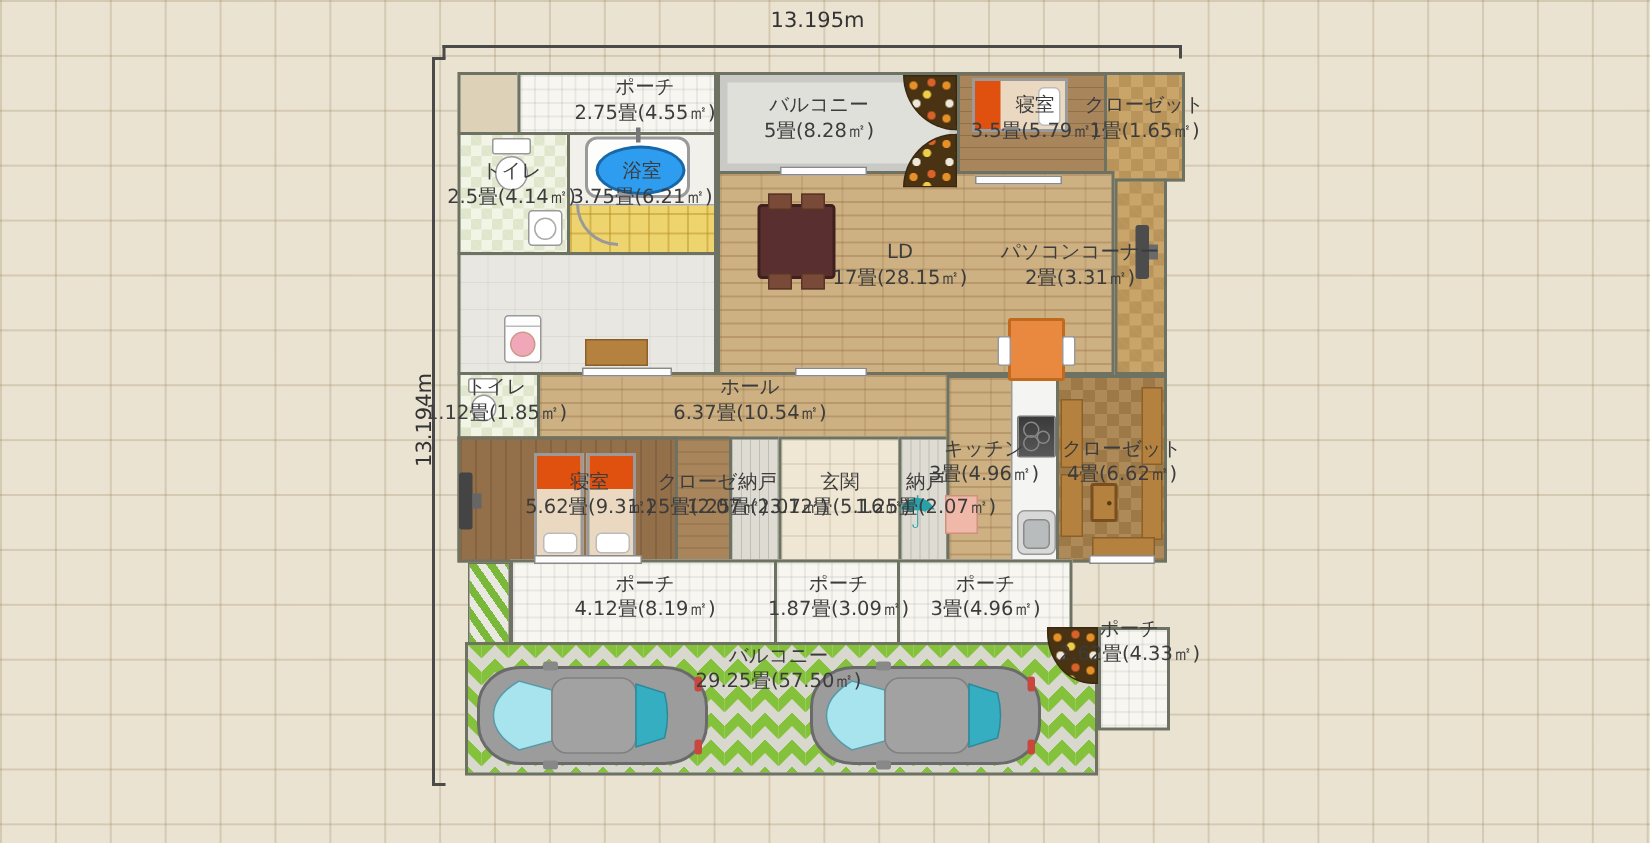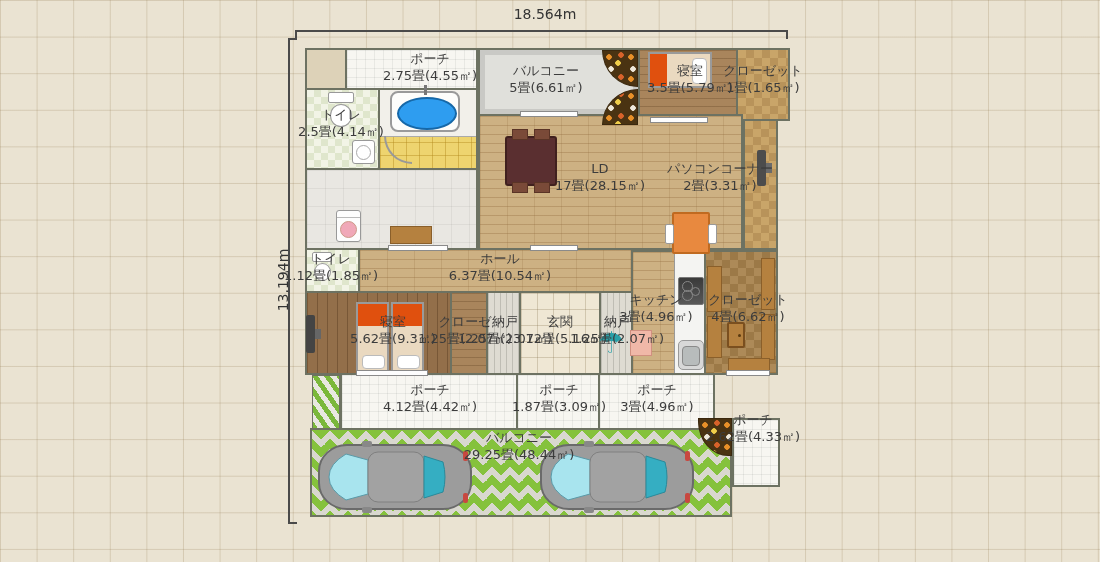--- a/index.html
+++ b/index.html
@@ -76,21 +76,21 @@
   .bed{border:2px solid #9a9a9a;background:#ead9c0;box-sizing:border-box;}
   .pillow{position:absolute;background:#fff;border:1px solid #bbb;border-radius:4px;}
   .blanket-o{position:absolute;background:#e0500e;}
   .umb{font-size:30px;color:#2aa0a8;line-height:1;z-index:11;}
 </style>
 </head>
 <body>
 
 <div id="app">
 
-  <div class="dimtext" style="left:545px;top:6px;transform:translateX(-50%);">18.564m</div>
+  <div class="dimtext" style="left:545px;top:6px;transform:translateX(-50%);">13.195m</div>
   <div class="dimline" style="left:295px;top:30px;width:493px;height:2px;"></div>
   <div class="dimline" style="left:295px;top:30px;width:2px;height:9px;"></div>
   <div class="dimline" style="left:786px;top:30px;width:2px;height:9px;"></div>
   <div class="dimtext" style="left:283px;top:280px;transform:translate(-50%,-50%) rotate(-90deg);">13.194m</div>
   <div class="dimline" style="left:288px;top:38px;width:2px;height:486px;"></div>
   <div class="dimline" style="left:288px;top:38px;width:9px;height:2px;"></div>
   <div class="dimline" style="left:288px;top:522px;width:9px;height:2px;"></div>
 
   <div class="room exterior-strip" style="left:305px;top:48px;width:42px;height:42px;"></div>
   <div class="room tile-white" style="left:345px;top:48px;width:133px;height:42px;"></div>
@@ -232,23 +232,27 @@
   </div>
 
   <div class="rl" style="left:430px;top:50px;">
       <div>ポーチ</div>
       <div>2.75畳(4.55㎡)</div>
     </div>
   <div class="rl" style="left:341px;top:106px;">
       <div>トイレ</div>
       <div>2.5畳(4.14㎡)</div>
     </div>
+  <div class="rl" style="left:428px;top:106px;">
+      <div>浴室</div>
+      <div>3.75畳(6.21㎡)</div>
+    </div>
   <div class="rl" style="left:546px;top:62px;">
       <div>バルコニー</div>
-      <div>5畳(6.61㎡)</div>
+      <div>5畳(8.28㎡)</div>
     </div>
   <div class="rl" style="left:690px;top:62px;">
       <div>寝室</div>
       <div>3.5畳(5.79㎡)</div>
     </div>
   <div class="rl" style="left:763px;top:62px;">
       <div>クローゼット</div>
       <div>1畳(1.65㎡)</div>
     </div>
   <div class="rl" style="left:600px;top:160px;">
@@ -290,32 +294,32 @@
   <div class="rl" style="left:656px;top:291px;">
       <div>キッチン</div>
       <div>3畳(4.96㎡)</div>
     </div>
   <div class="rl" style="left:748px;top:291px;">
       <div>クローゼット</div>
       <div>4畳(6.62㎡)</div>
     </div>
   <div class="rl" style="left:430px;top:381px;">
       <div>ポーチ</div>
-      <div>4.12畳(4.42㎡)</div>
+      <div>4.12畳(8.19㎡)</div>
     </div>
   <div class="rl" style="left:559px;top:381px;">
       <div>ポーチ</div>
       <div>1.87畳(3.09㎡)</div>
     </div>
   <div class="rl" style="left:657px;top:381px;">
       <div>ポーチ</div>
       <div>3畳(4.96㎡)</div>
     </div>
   <div class="rl" style="left:753px;top:411px;">
       <div>ポーチ</div>
       <div>2.62畳(4.33㎡)</div>
     </div>
   <div class="rl" style="left:519px;top:429px;">
       <div>バルコニー</div>
-      <div>29.25畳(48.44㎡)</div>
+      <div>29.25畳(57.50㎡)</div>
     </div>
 
 </div>
 
 </body></html>

